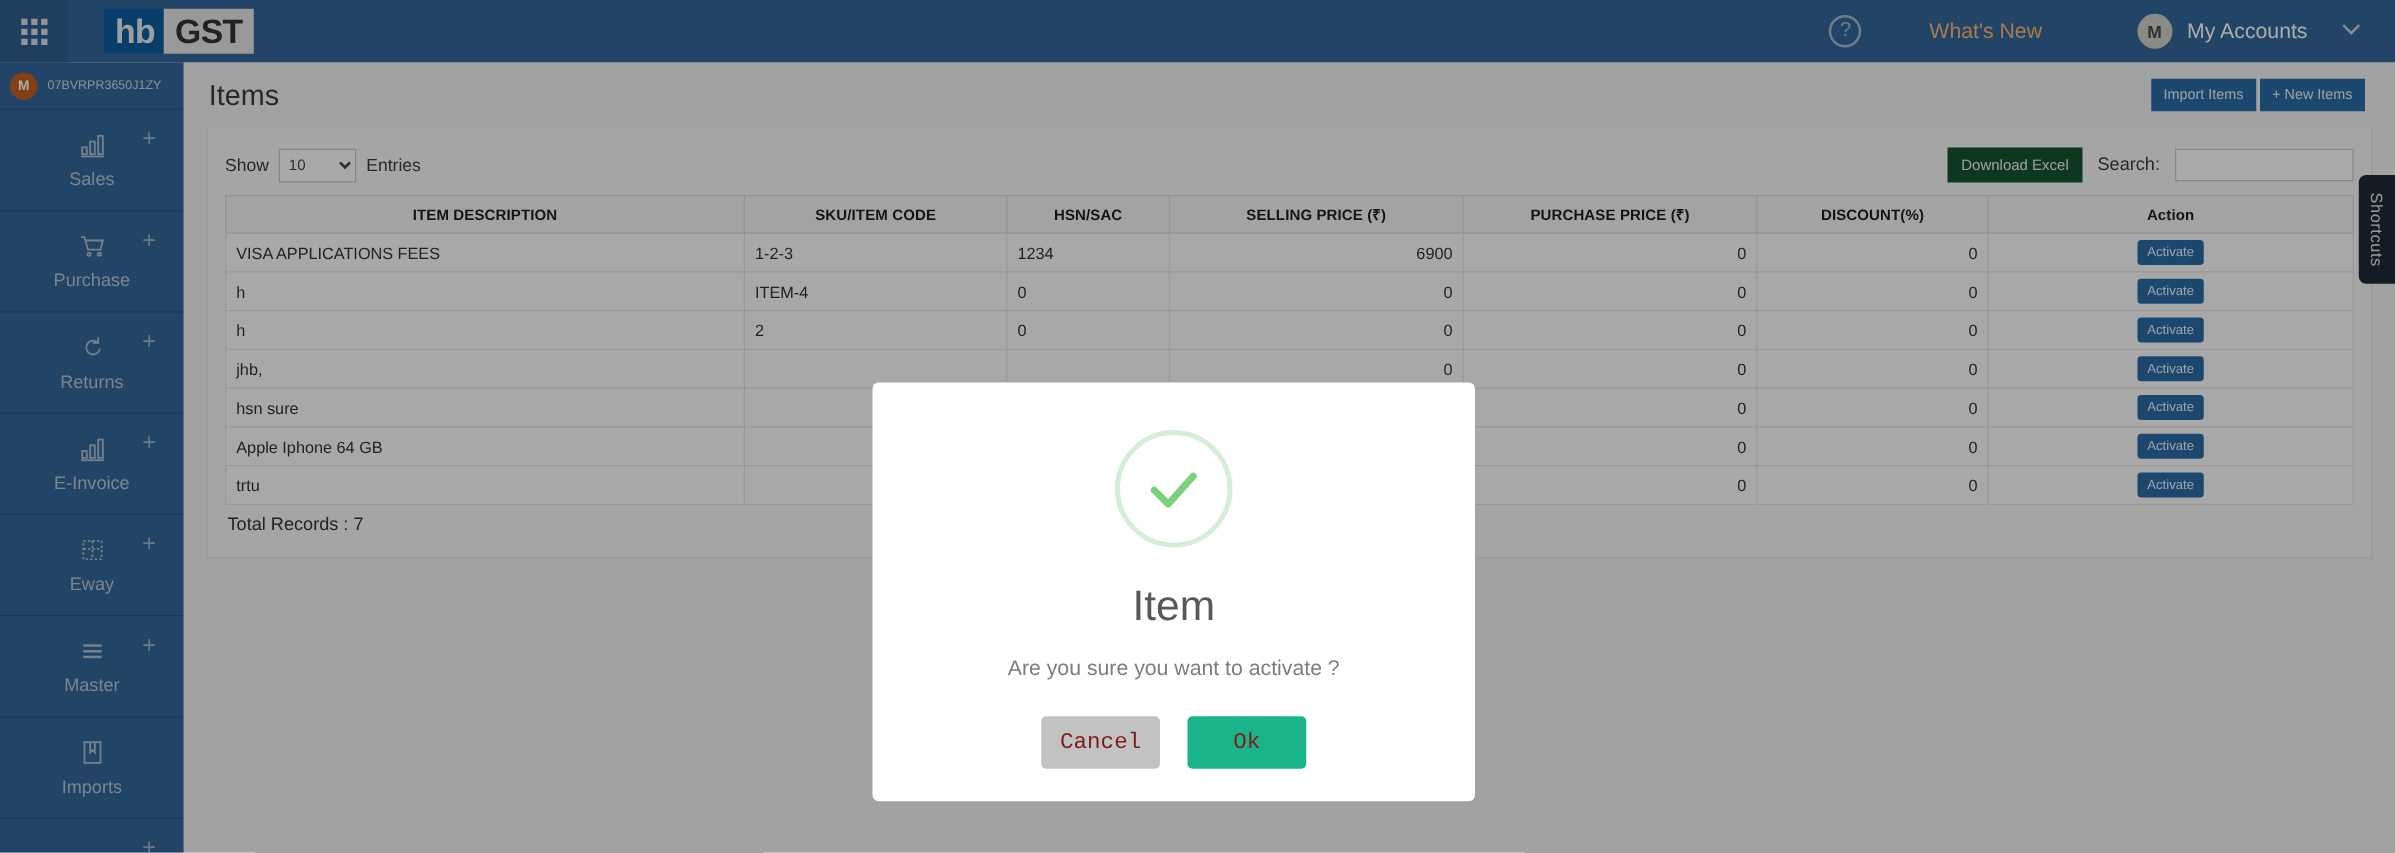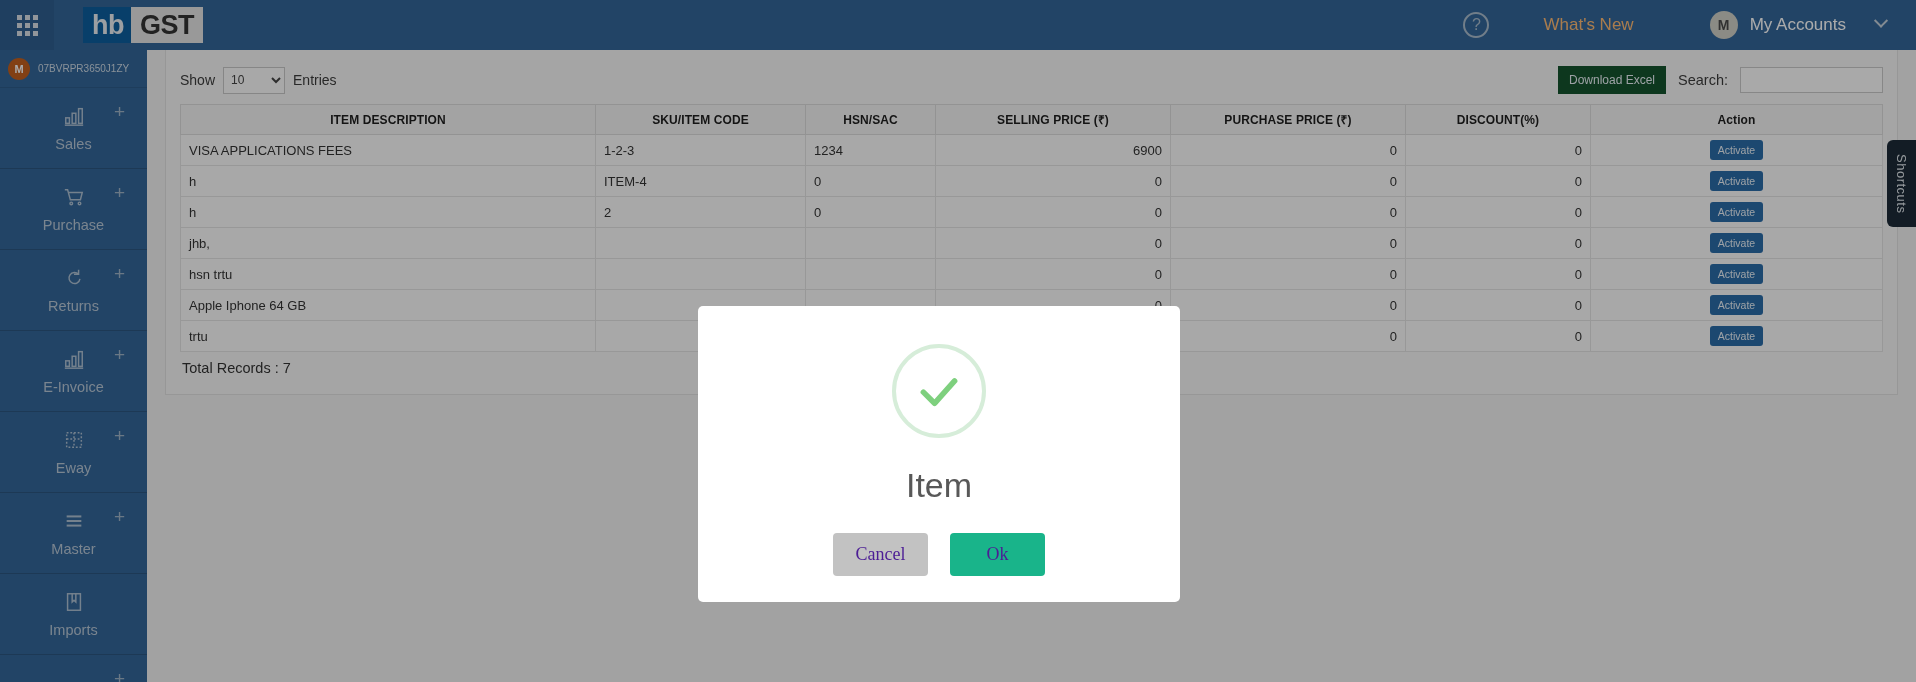--- a/index.html
+++ b/index.html
@@ -211,23 +211,23 @@
   .check-circle svg { width: 58px; height: 58px; }
   .modal-title {
     font-size: 34px; color: #585858; font-weight: normal;
     margin-top: 28px;
   }
   .modal-msg { font-size: 17px; color: #7d7d7d; margin-top: 20px; }
   .modal-btns {
     margin-top: 28px; display: flex; justify-content: center; gap: 22px;
   }
   .btn-cancel, .btn-ok {
-    border: none; border-radius: 4px; color: #4c1d95;
+    border: none; border-radius: 4px; color: #7f1d1d;
     font-size: 18px; padding: 11px 0; width: 95px; cursor: pointer;
-    font-family: Liberation Serif, serif;
+    font-family: Liberation Mono, monospace;
   }
   .btn-cancel { background: #c2c2c2; }
   .btn-ok { background: #19b48a; }
 </style>
 </head>
 <body>
 
 <div id="page-root">
 
   <div class="topbar">
@@ -349,20 +349,27 @@
       <span class="nlabel">Imports</span>
     </div>
 
     <div class="nav-item">
       <span class="plus">+</span>
     </div>
   </div>
 
   <div class="content">
 
+    <div class="page-head">
+      <div class="page-title">Items</div>
+      <div class="head-btns">
+        <button class="btn-blue">Import Items</button>
+        <button class="btn-blue">+ New Items</button>
+      </div>
+    </div>
 
 
     <div class="panel">
       <div class="panel-top">
         <div class="show-entries">
           <span>Show</span>
           <select>
             <option>10</option>
             <option>25</option>
             <option>50</option>
@@ -428,21 +435,21 @@
             <td></td>
             <td></td>
             <td class="num">0</td>
             <td class="num">0</td>
             <td class="num">0</td>
             <td class="act">
               <button class="btn-activate">Activate</button>
             </td>
           </tr>
           <tr>
-            <td>hsn trtu</td>
+            <td>hsn sure</td>
             <td></td>
             <td></td>
             <td class="num">0</td>
             <td class="num">0</td>
             <td class="num">0</td>
             <td class="act">
               <button class="btn-activate">Activate</button>
             </td>
           </tr>
           <tr>
@@ -479,17 +486,18 @@
 
 <div class="overlay"></div>
 
 <div class="modal-wrap">
   <div class="check-circle">
     <svg viewBox="0 0 52 52">
         <polyline points="12,27 22,37 40,17" fill="none" stroke="#7ed07e" stroke-width="5" stroke-linecap="round" stroke-linejoin="round"></polyline>
       </svg>
   </div>
   <div class="modal-title">Item</div>
+  <div class="modal-msg">Are you sure you want to activate ?</div>
   <div class="modal-btns">
     <button class="btn-cancel">Cancel</button>
     <button class="btn-ok">Ok</button>
   </div>
 </div>
 
 </body></html>

